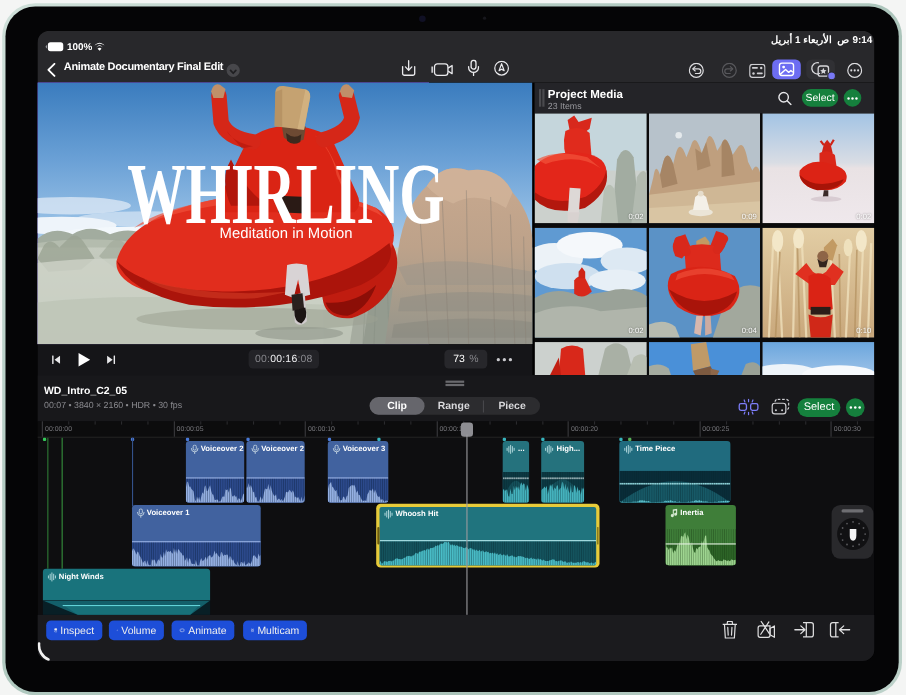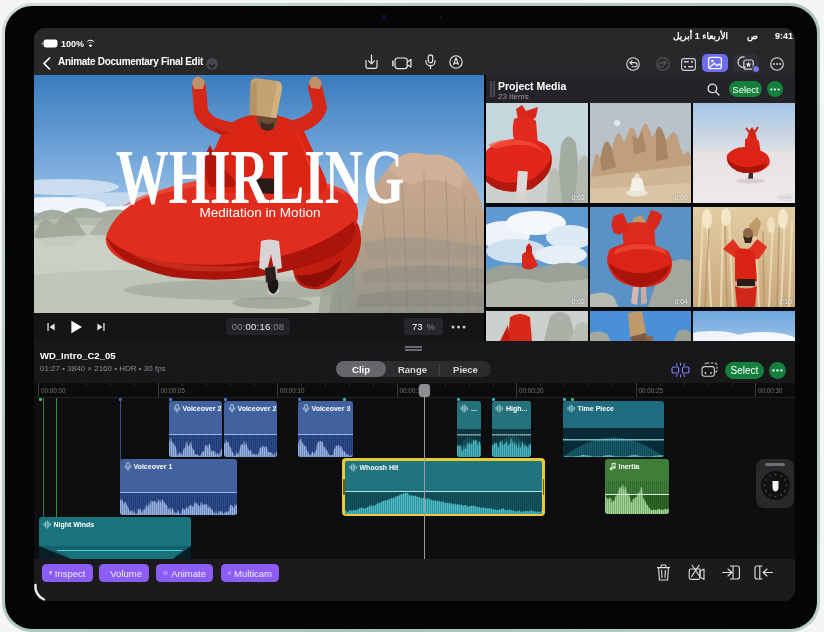--- a/index.html
+++ b/index.html
@@ -22,21 +22,21 @@
   .dur{position:absolute;right:3px;bottom:2px;color:#fff;font-size:7px;opacity:.95;text-shadow:0 0 2px rgba(0,0,0,.6);}
   
   #tl{position:absolute;left:0;top:313px;width:761px;height:260px;background:#0e0e10;}
   #tlhead{position:absolute;left:0;top:0;width:761px;height:42px;background:#18181b;}
   #ruler{position:absolute;left:0;top:42px;width:761px;height:14px;background:#0c0c0d;border-bottom:1px solid #222;}
   .rlab{position:absolute;top:3.5px;color:#737378;font-size:6.3px;}
   .rtick{position:absolute;top:0;width:1px;height:14px;background:#3a3a3e;}
   .mtick{position:absolute;top:0;width:1px;height:3px;background:#2a2a2d;}
   #clips{position:absolute;left:0;top:57px;width:761px;height:161px;}
   #tlbottom{position:absolute;left:0;top:218px;width:761px;height:42px;background:#1b1b1e;}
-  .tbtn{position:absolute;top:5px;height:18px;background:#8b5cf6;border-radius:4.5px;color:#eee;font-size:9.5px;display:flex;align-items:center;gap:3px;padding:0 7px;box-sizing:border-box;}
+  .tbtn{position:absolute;top:5px;height:18px;background:#1d4ed8;border-radius:4.5px;color:#eee;font-size:9.5px;display:flex;align-items:center;gap:3px;padding:0 7px;box-sizing:border-box;}
   .clip{position:absolute;border-radius:3px;overflow:hidden;}
   .clab{position:absolute;left:3.5px;top:2.5px;color:#fff;font-size:7px;font-weight:bold;display:flex;align-items:center;gap:2px;white-space:nowrap;}
   .pill{background:#15803d;border-radius:9px;color:#fff;display:flex;align-items:center;justify-content:center;}
 </style>
 </head>
 <body>
 <svg width="0" height="0" style="position:absolute">
     <defs>
 <pattern id="wfb" width="2" height="1" patternUnits="userSpaceOnUse">
         <rect x="1.25" width="0.75" height="1" fill="rgba(6,24,48,0.38)"></rect>
@@ -64,24 +64,24 @@
         <path d="M2.7 2.8 L2.7 6.2 A2.6 2.6 0 0 1 1.4 4.5 A2.6 2.6 0 0 1 2.7 2.8Z" fill="#9a9a9e"></path>
         <text x="21" y="7.8" fill="#fff" font-size="9" font-weight="bold" font-family="Liberation Sans, sans-serif">100%</text>
         <g transform="translate(46,0)" fill="#fff">
           <path d="M4.5 8.2 L6.3 6.3 A2.7 2.7 0 0 0 2.7 6.3 Z"></path>
           <path d="M1.5 5.1 A4.6 4.6 0 0 1 7.5 5.1 L6.5 4 A3.2 3.2 0 0 0 2.5 4 Z" opacity=".95"></path>
           <path d="M0 3.4 A6.8 6.8 0 0 1 9 3.4 L8 2.3 A5.4 5.4 0 0 0 1 2.3 Z" opacity=".95"></path>
         </g>
       </svg>
     </div>
 
-    <div style="position:absolute;right:2px;top:3px;color:#fff;font-size:9px;font-weight:bold;display:flex;direction:ltr;gap:17px;">
+    <div style="position:absolute;right:2px;top:3px;color:#fff;font-size:9px;font-weight:bold;display:flex;direction:ltr;gap:3px;">
       <span dir="rtl">الأربعاء 1 أبريل</span>
         <span style="margin-left:2px;">ص</span>
-        <span>9:41</span>
+        <span>9:14</span>
     </div>
 
     <svg class="abs" style="left:7px;top:29px;" width="12" height="13" viewBox="0 0 12 13">
         <path d="M8.5 1 L3 6.5 L8.5 12" stroke="#fff" stroke-width="1.7" fill="none" stroke-linecap="round" stroke-linejoin="round"></path>
       </svg>
     <div id="title" style="top:28px;">Animate Documentary Final Edit</div>
     <div class="abs" style="left:172px;top:30px;width:12px;height:12px;border-radius:50%;background:#47474b;">
       <svg width="12" height="12" viewBox="0 0 12 12">
           <path d="M3.6 5 L6 7.6 L8.4 5" stroke="#1f1f22" stroke-width="1.6" fill="none" stroke-linecap="round" stroke-linejoin="round"></path>
         </svg>
@@ -440,21 +440,21 @@
         <ellipse cx="20" cy="28" rx="30" ry="8" fill="#eef4f9"></ellipse>
         <ellipse cx="70" cy="30" rx="34" ry="9" fill="#f6f9fc"></ellipse>
       </svg>
     </div>
   </div>
   <div id="tl">
     <div id="tlhead">
       <div class="abs" style="left:371px;top:5px;width:17px;height:1.5px;background:#6a6a6e;"></div>
       <div class="abs" style="left:371px;top:8px;width:17px;height:1.5px;background:#6a6a6e;"></div>
       <div class="abs" style="left:6px;top:9px;color:#fff;font-size:9.5px;font-weight:bold;">WD_Intro_C2_05</div>
-      <div class="abs" style="left:6px;top:23px;color:#8b8b90;font-size:8px;">01:27 • 3840 × 2160 • HDR • 30 fps</div>
+      <div class="abs" style="left:6px;top:23px;color:#8b8b90;font-size:8px;">00:07 • 3840 × 2160 • HDR • 30 fps</div>
       <div class="abs" style="left:302px;top:20px;width:155px;height:16px;background:#2c2c2f;border-radius:8px;">
         <div class="abs" style="left:0;top:0;width:50px;height:16px;background:#66666c;border-radius:8px;color:#fff;font-size:9.5px;font-weight:bold;display:flex;align-items:center;justify-content:center;">Clip</div>
         <div class="abs" style="left:50px;top:0;width:53px;height:16px;color:#d8d8db;font-size:9.5px;font-weight:bold;display:flex;align-items:center;justify-content:center;">Range</div>
         <div class="abs" style="left:103px;top:2.5px;width:1px;height:11px;background:#47474b;"></div>
         <div class="abs" style="left:104px;top:0;width:51px;height:16px;color:#d8d8db;font-size:9.5px;font-weight:bold;display:flex;align-items:center;justify-content:center;">Piece</div>
       </div>
       <svg class="abs" style="left:637px;top:21px;" width="19" height="16" viewBox="0 0 19 16" fill="none" stroke="#7d7dfa" stroke-width="1.2">
         <rect x="1" y="5" width="6.6" height="6" rx="1.6"></rect>
         <rect x="11.4" y="5" width="6.6" height="6" rx="1.6"></rect>
         <g stroke-linecap="round" stroke-width="1.1">

